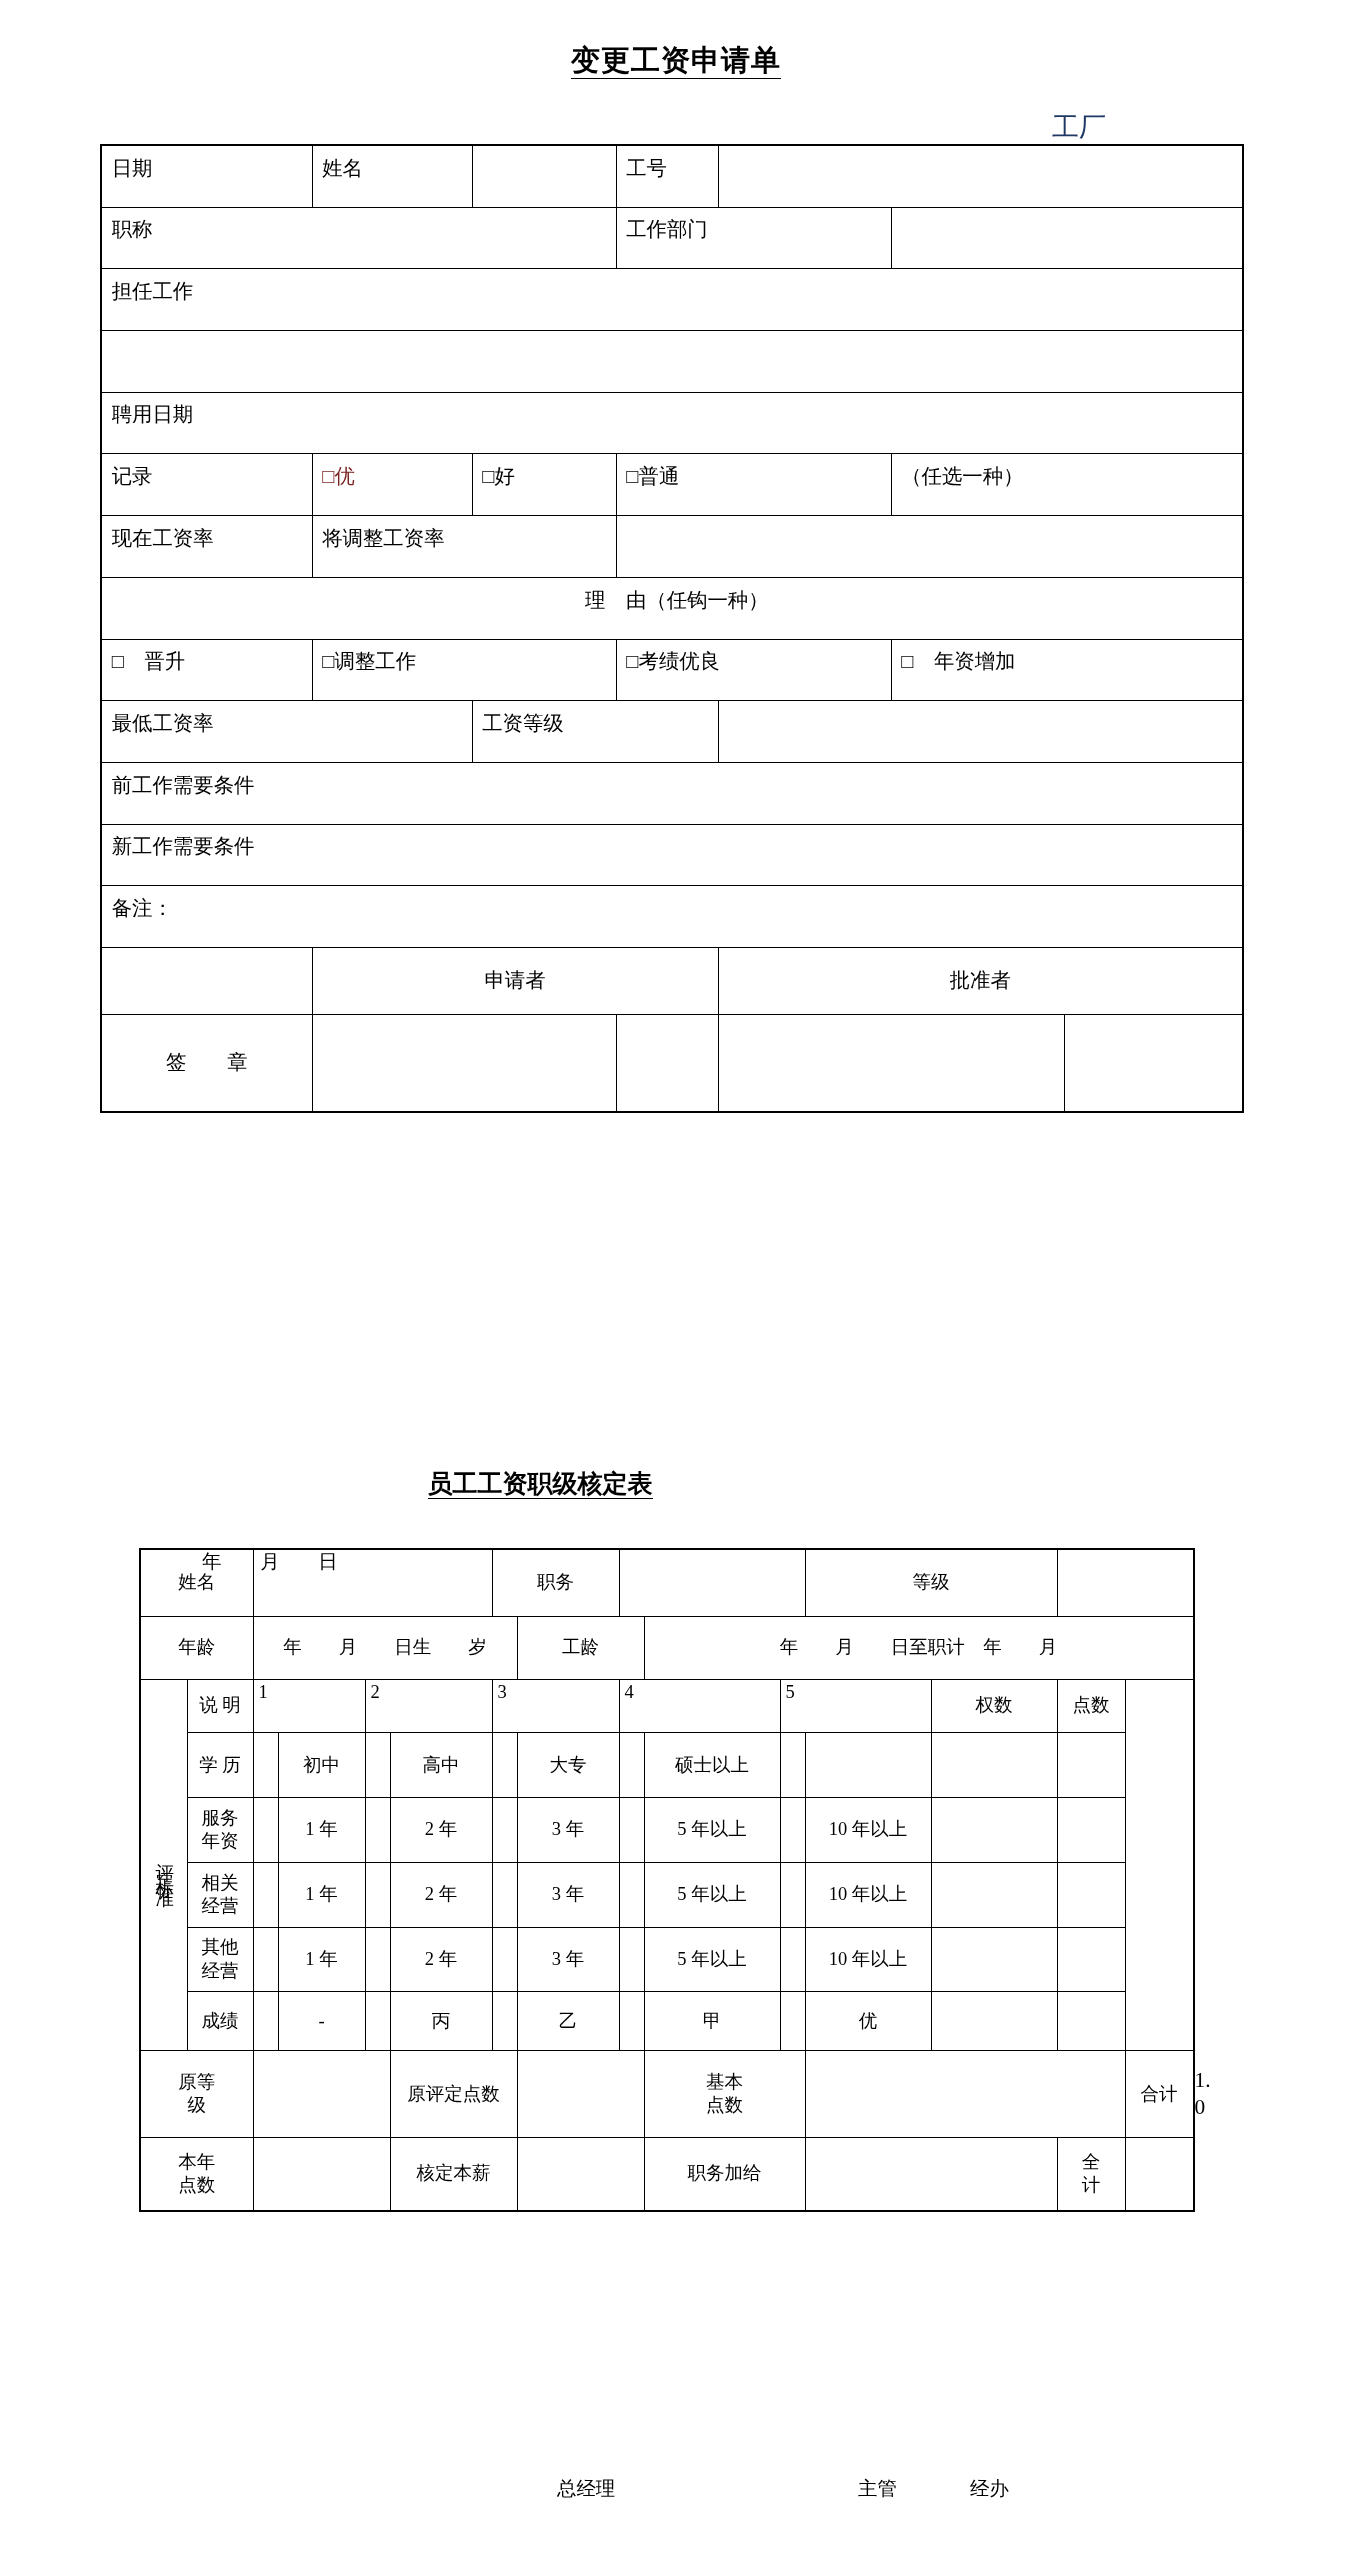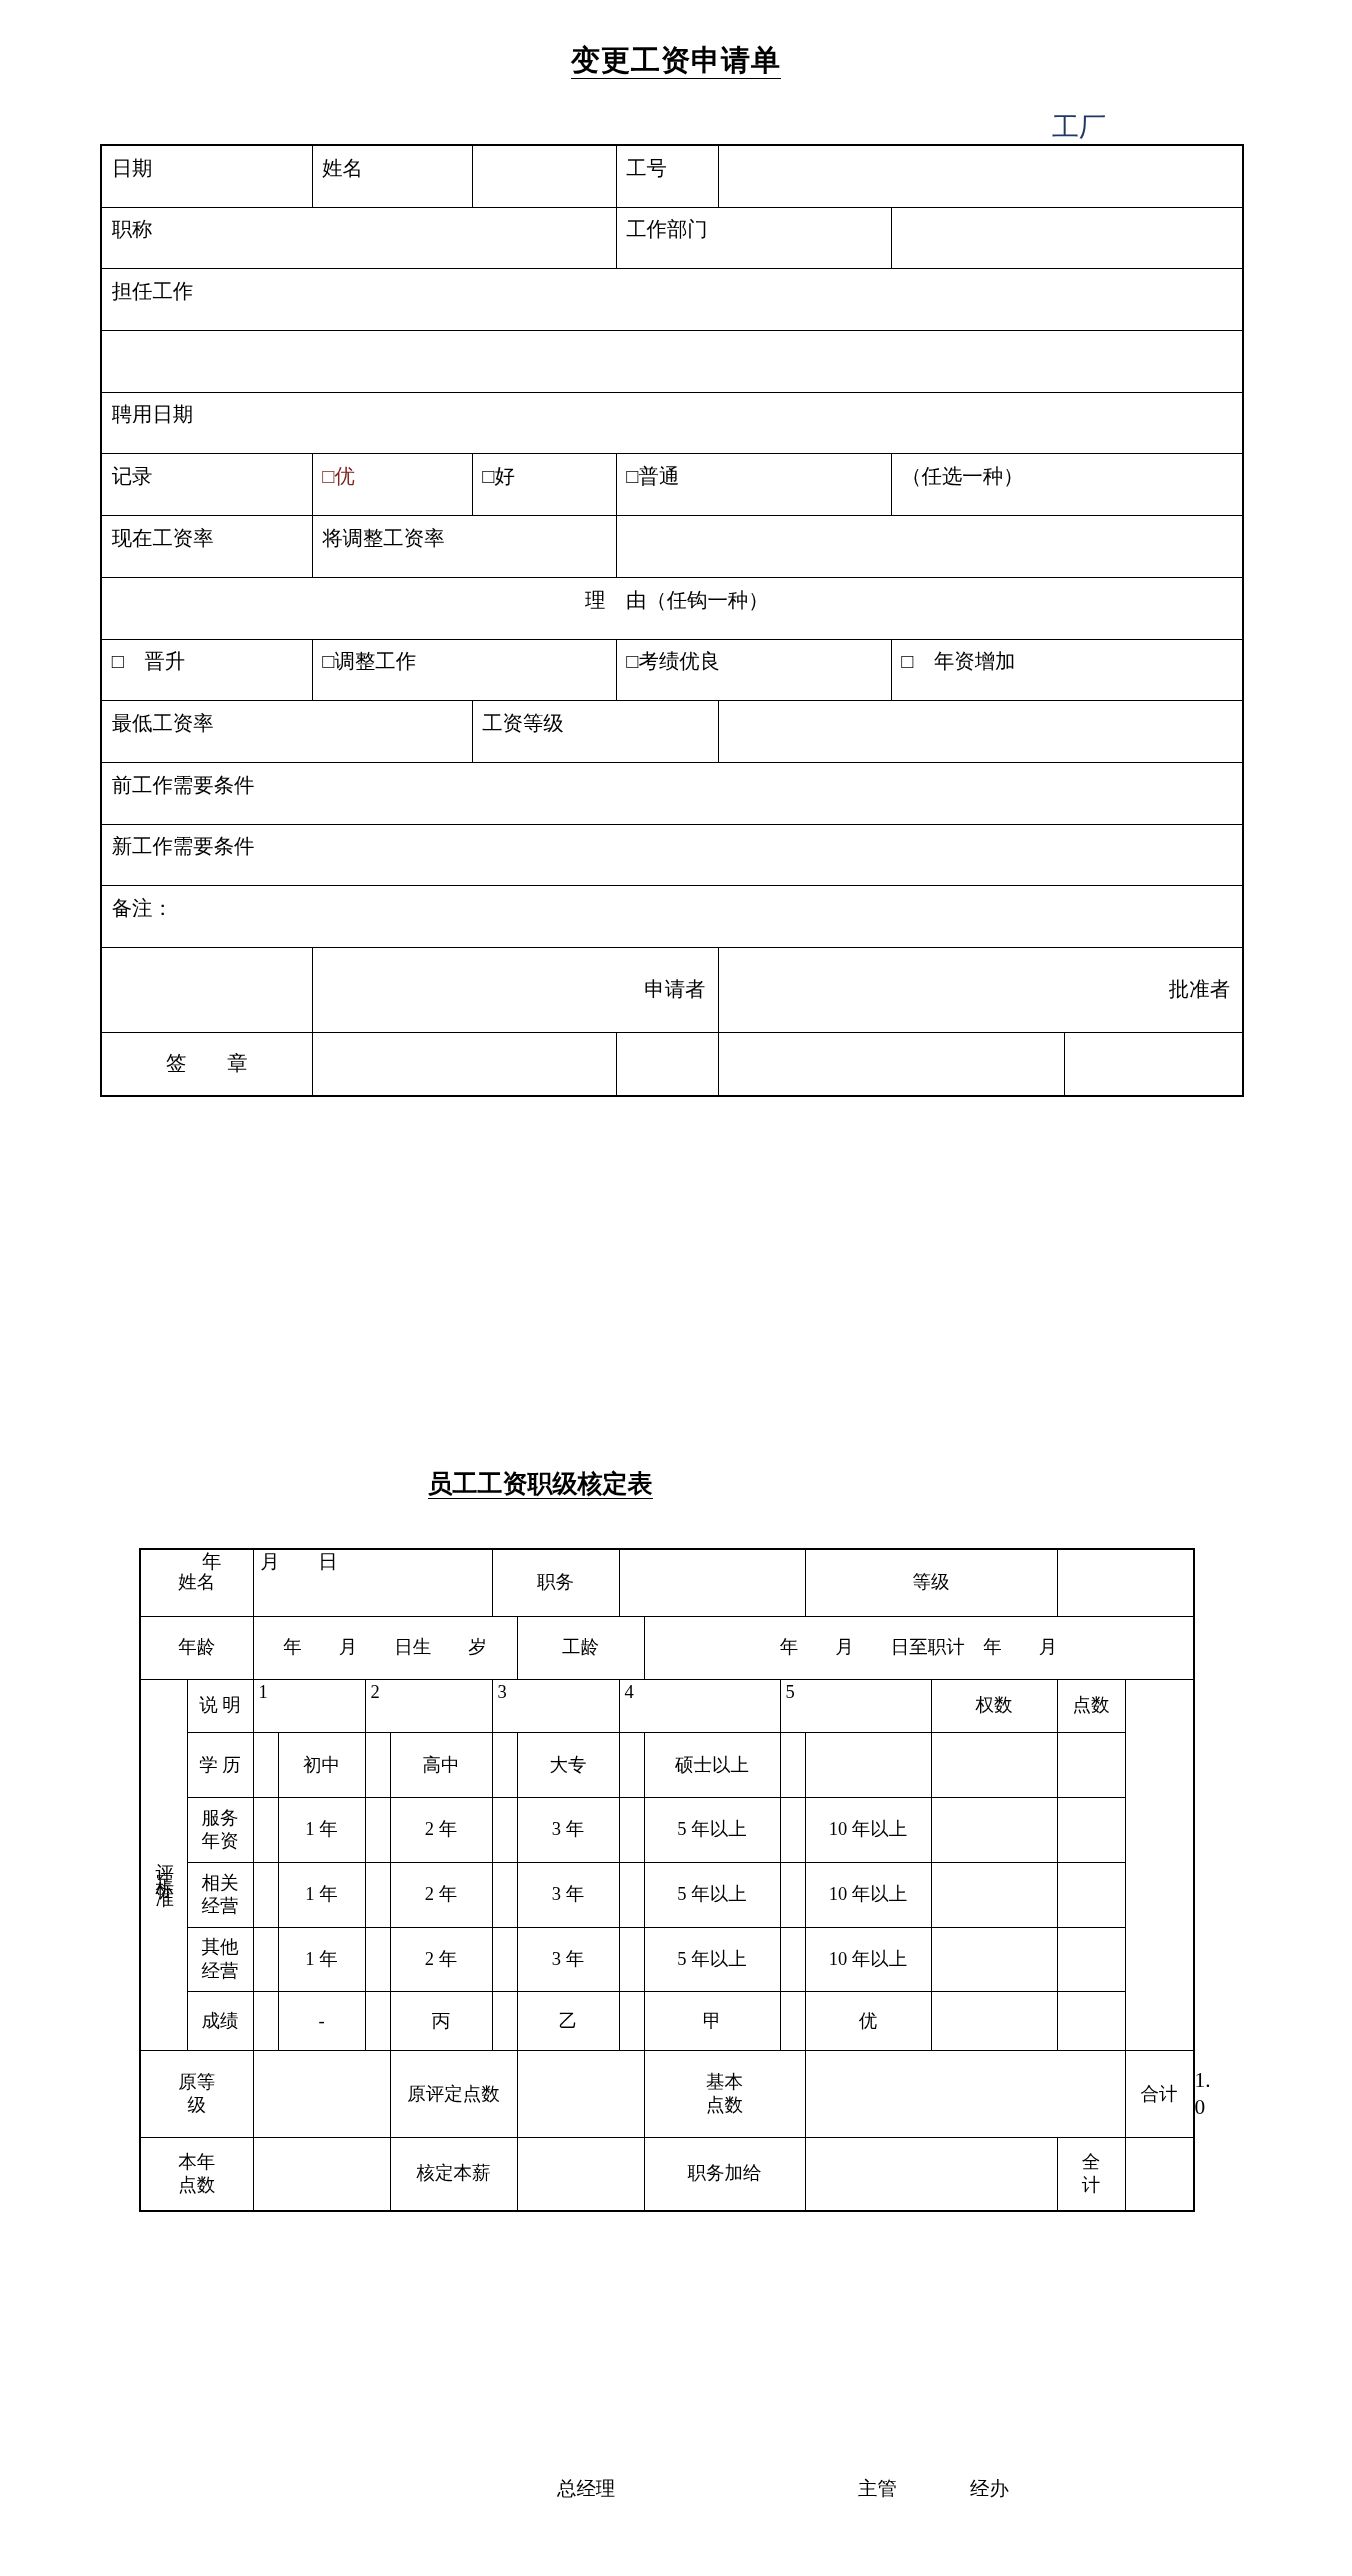--- a/index.html
+++ b/index.html
@@ -61,29 +61,29 @@
   .cell-center { text-align: center; padding-left: 0; }
   .cell-blank { padding: 0; }
   .r-tall { height: 60px; }
   .r-mid  { height: 49px; }
   .nowrapc { white-space: pre; }
   .chk { font-size: 19.4px; }
   .chk-red { color: #7b2420; }
 
   
   table.form1 td.sig-head {
-    text-align: right;
+    text-align: center;
     vertical-align: middle;
-    padding: 12px;
+    padding: 3px;
     height: 60px;
   }
   table.form1 td.sig-lbl {
     text-align: center;
     vertical-align: middle;
-    padding: 0;
+    padding: 17px;
     height: 62px;
   }
   table.form1 td.sig-box {
     padding: 0;
     height: 62px;
   }
 
   
   .doc2-title {
     position: absolute;

